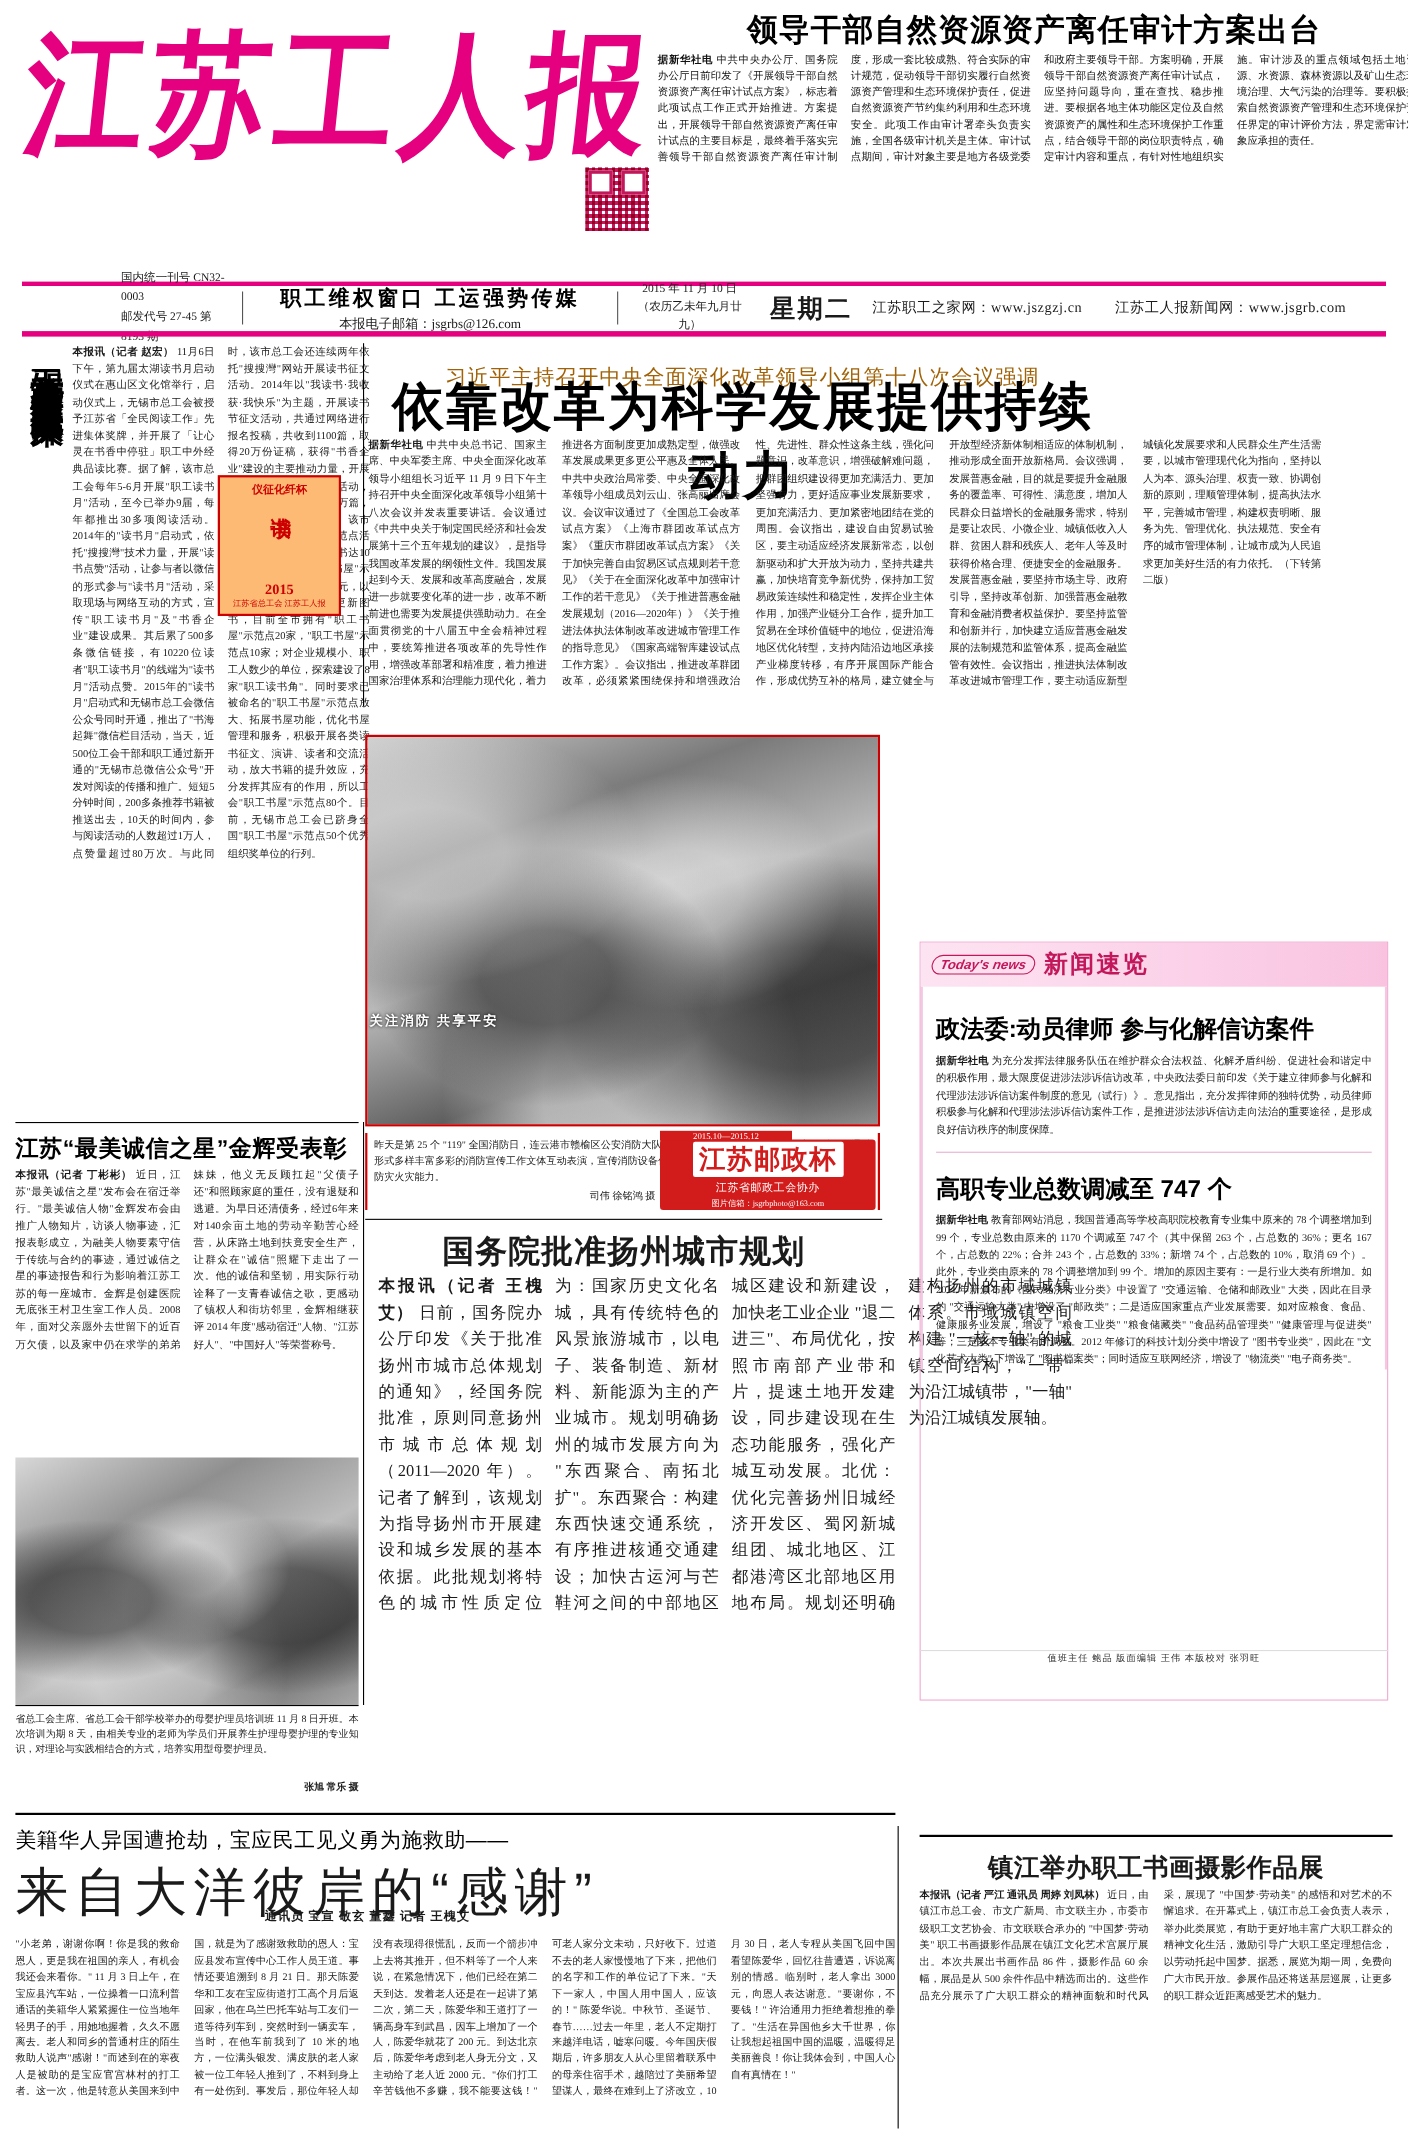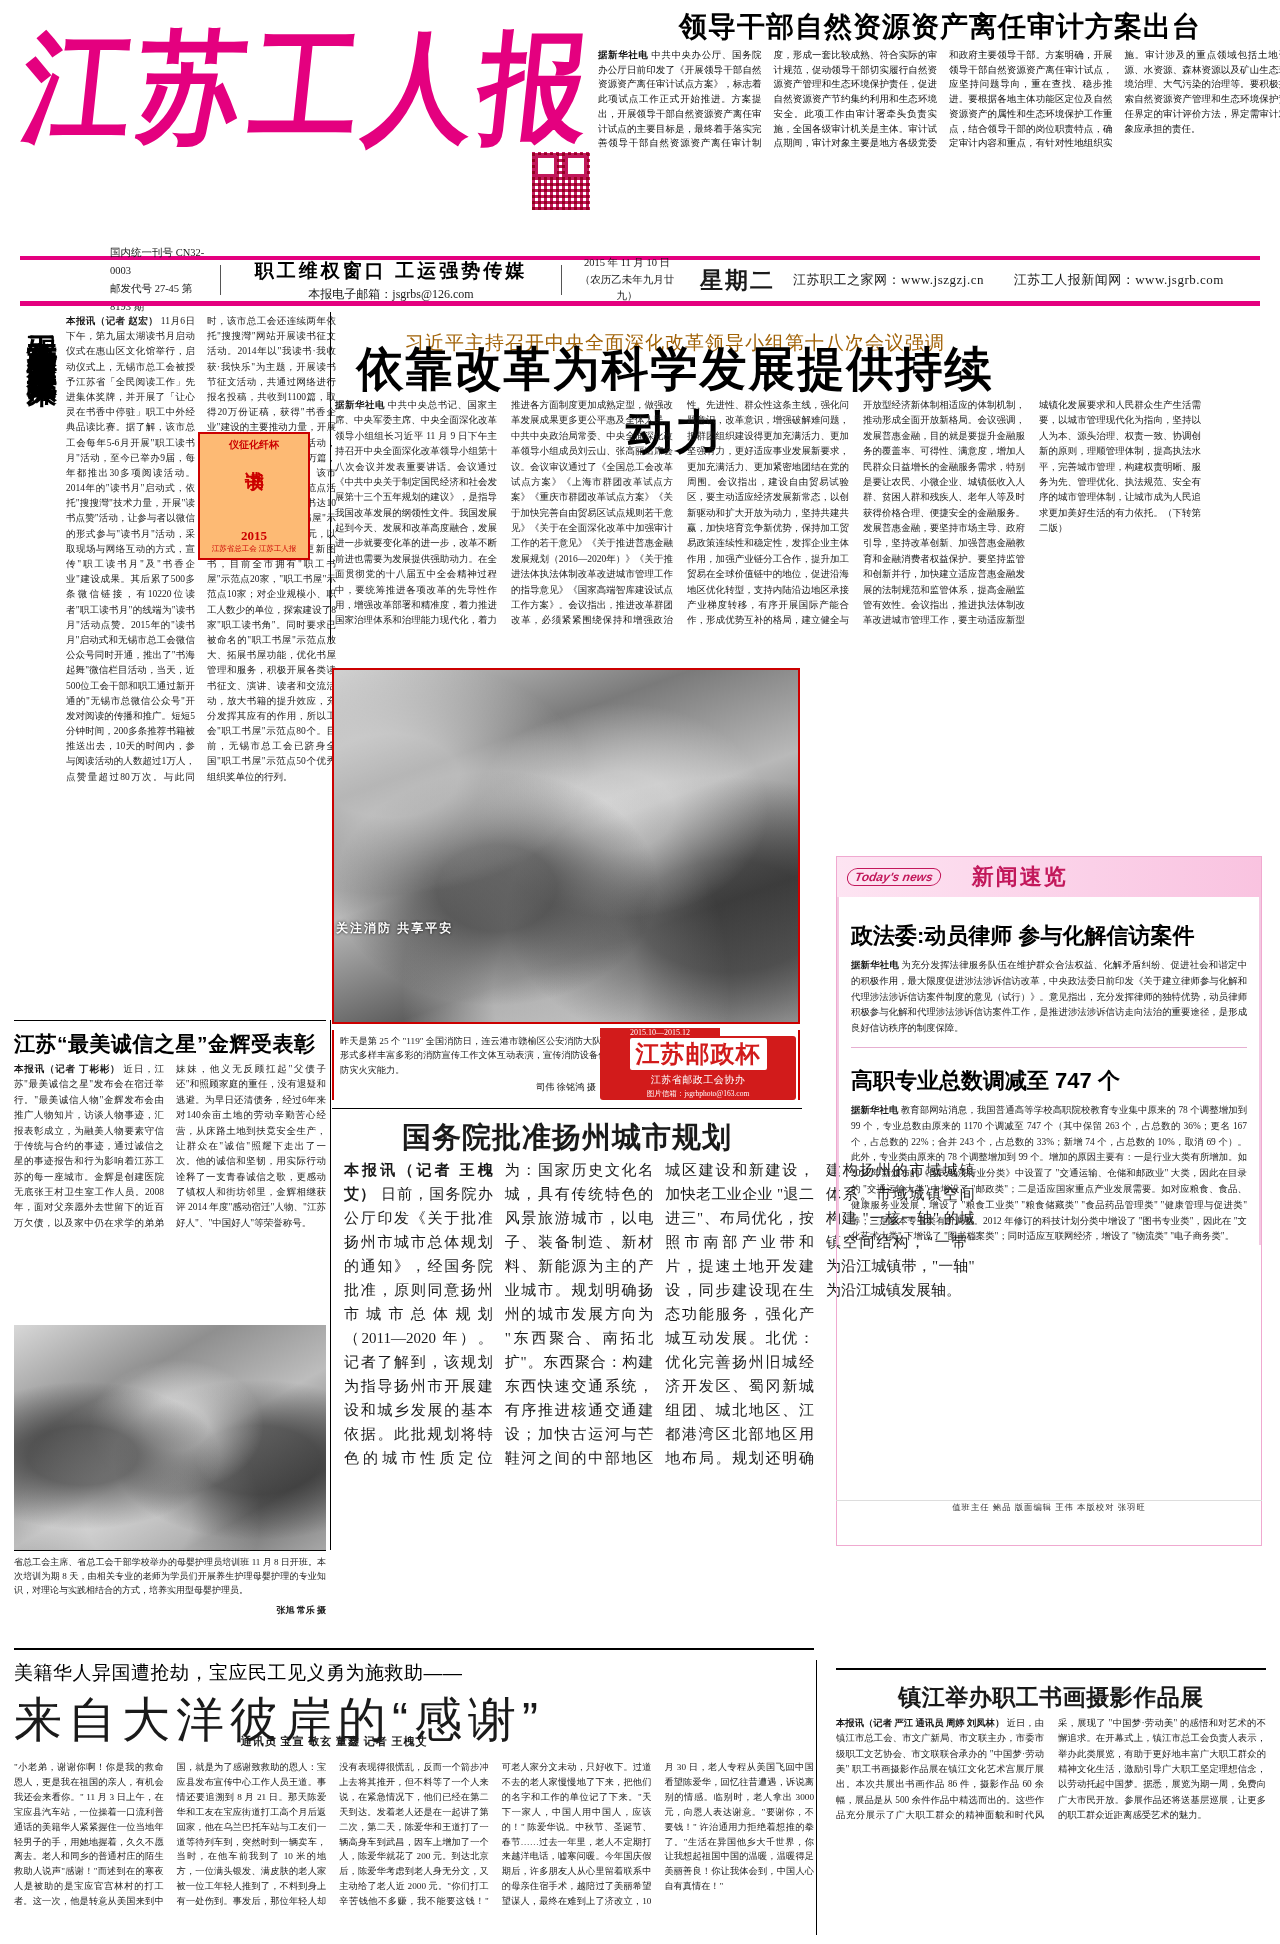--- a/index.html
+++ b/index.html
@@ -138,21 +138,21 @@
     background:
       radial-gradient(ellipse at 22% 58%, rgba(40,40,40,.6) 0 16%, transparent 40%),
       radial-gradient(ellipse at 52% 45%, rgba(250,250,250,.5) 0 14%, transparent 38%),
       radial-gradient(ellipse at 78% 60%, rgba(30,30,30,.55) 0 18%, transparent 42%),
       radial-gradient(ellipse at 40% 85%, rgba(255,255,255,.45) 0 20%, transparent 46%);
   }
   .cap-left {
     position: absolute; left: 14px; top: 1556px; width: 312px;
     font-size: 9px; line-height: 1.55; text-align: justify;
   }
-  .cap-left .byline { display: block; text-align: right; font-weight: bold; margin-top: 6px; }
+  .cap-left .byline { display: block; text-align: right; font-weight: bold; margin-top: 20px; }
 
   
   .kicker {
     position: absolute; left: 335px; top: 310px; width: 680px;
     text-align: center; font-size: 19px; letter-spacing: 1px; color: #a16207;
     font-family: "Liberation Sans", sans-serif;
     margin-top: 20px;
   }
   .main-headline {
     position: absolute; left: 335px; top: 338px; width: 680px;
@@ -238,21 +238,21 @@
     height: 40px; background: linear-gradient(90deg,#fde4f2 0%, #fbd0e8 60%, #f9c3e0 100%);
     display: flex; align-items: center; padding: 0 10px;
   }
   .news-hdr .en {
     font-family: "Liberation Sans", sans-serif;
     font-size: 12px; font-style: italic; font-weight: bold; color: #c2185b;
     border: 1.5px solid #c2185b; border-radius: 10px; padding: 1px 7px;
     transform: skewX(-10deg);
   }
   .news-hdr .cn {
-    margin-left: 31px;
+    margin-left: 8px;
     font-family: "Liberation Sans", sans-serif;
     font-size: 22px; font-weight: bold; color: #c2185b; letter-spacing: 2px;
   }
   .news-inner { padding: 10px 12px 0 12px; border-left: 2px solid #f3c9e2; border-right: 2px solid #f3c9e2; }
   .news-title {
     font-family: "Liberation Sans", sans-serif;
     font-size: 22px; font-weight: bold; line-height: 1.32; color: #000;
     margin: 14px 0 8px 0;
   }
   .news-title.second { margin-top: 18px; }

